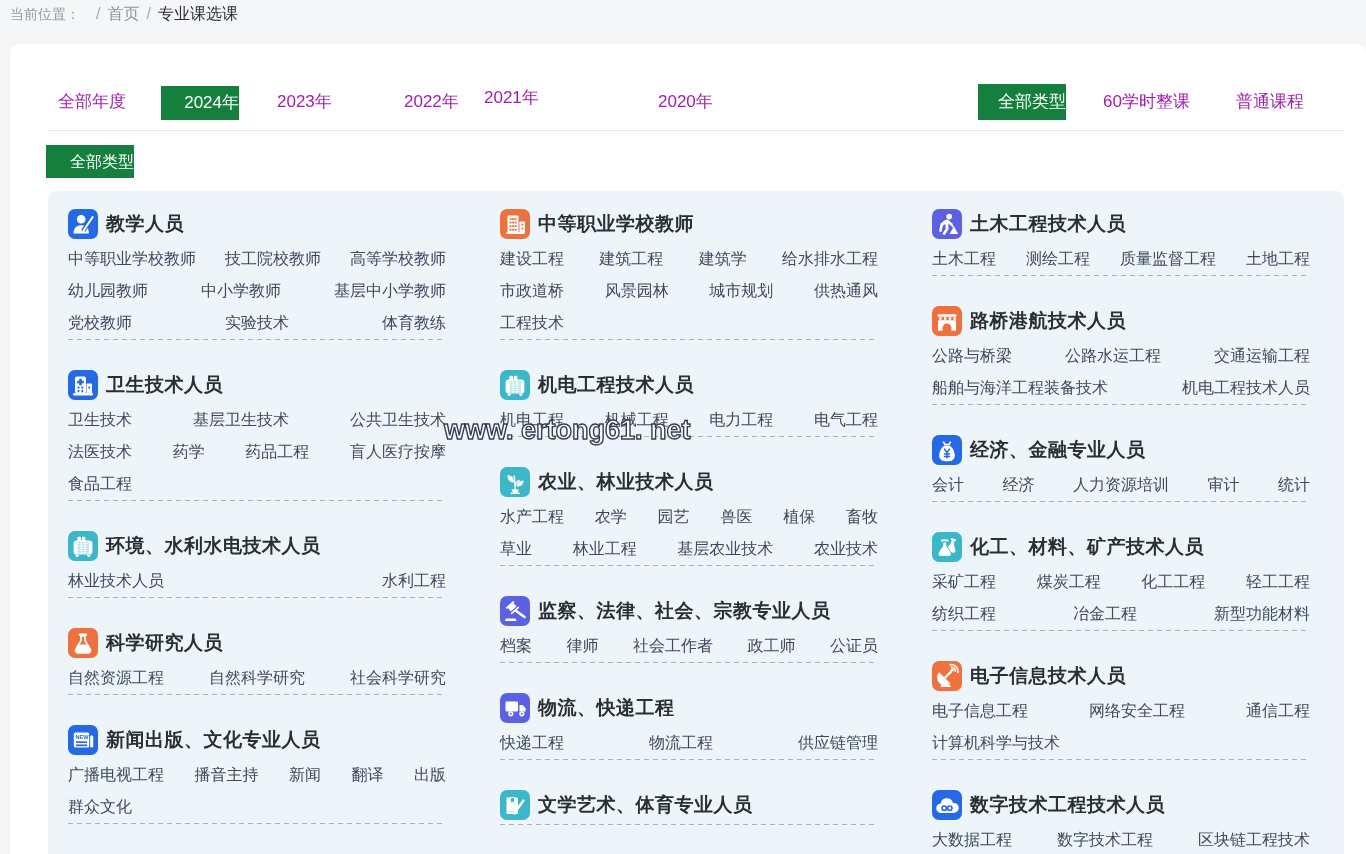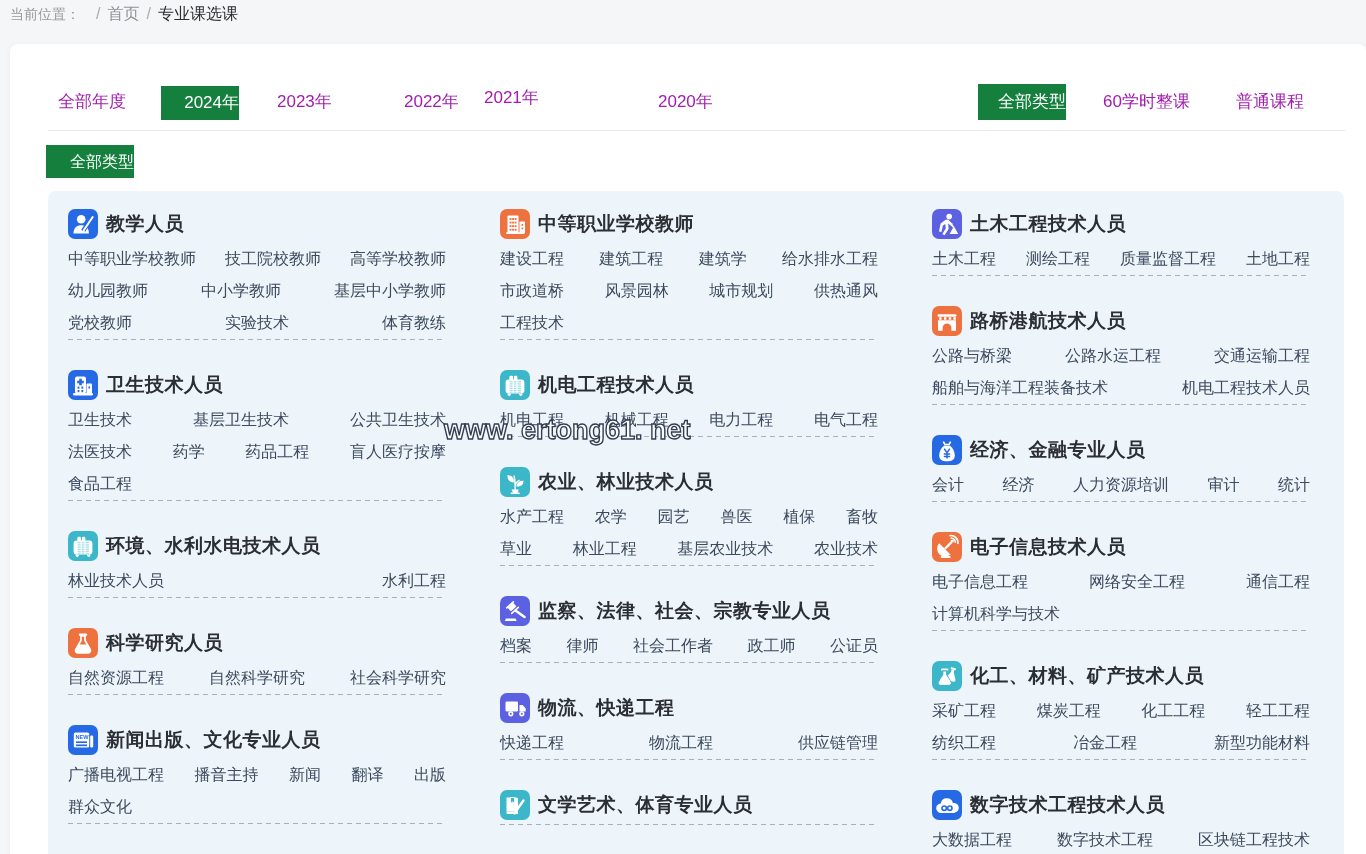--- a/index.html
+++ b/index.html
@@ -386,20 +386,46 @@
             <a>会计</a>
             <a>经济</a>
             <a>人力资源培训</a>
             <a>审计</a>
             <a>统计</a>
           </div>
         </div>
         <div class="blk">
           <div class="hd">
             <svg class="ic" width="30" height="30" viewBox="0 0 30 30">
+              <rect width="30" height="30" rx="7" fill="#3cb6c9"></rect>
+              <g transform="rotate(14 20 12)">
+                <rect x="17.5" y="6.5" width="5.5" height="1.8" rx="0.9" fill="#fff"></rect>
+                <path d="M18.8 8.3 v3 l-3.2 6.2 a1.8 1.8 0 0 0 1.6 2.6 h6.1 a1.8 1.8 0 0 0 1.6 -2.6 l-3.2-6.2 v-3 z" fill="#fff"></path>
+              </g>
+              <rect x="9" y="7.6" width="7.5" height="2.2" rx="1.1" fill="#fff"></rect>
+              <path d="M10.8 9.8 v3.4 L6.6 21.4 a2 2 0 0 0 1.8 2.9 h8.7 a2 2 0 0 0 1.8 -2.9 L14.7 13.2 V9.8 Z" fill="#fff" stroke="#3cb6c9" stroke-width="1.2"></path>
+              <path d="M9.3 16.5 h6.9 l2.6 4.9 a1.4 1.4 0 0 1 -1.2 2.1 h-9.7 a1.4 1.4 0 0 1 -1.2 -2.1 z" fill="#fff"></path>
+            </svg>
+            <span class="ttl">化工、材料、矿产技术人员</span>
+          </div>
+          <div class="row">
+            <a>采矿工程</a>
+            <a>煤炭工程</a>
+            <a>化工工程</a>
+            <a>轻工工程</a>
+          </div>
+          <div class="row">
+            <a>纺织工程</a>
+            <a>冶金工程</a>
+            <a>新型功能材料</a>
+          </div>
+        </div>
+        <div class="blk">
+          <div class="hd">
+            <svg class="ic" width="30" height="30" viewBox="0 0 30 30">
               <rect width="30" height="30" rx="7" fill="#ee7240"></rect>
               <path d="M7.2 11.2 A8 8 0 0 0 18.5 22.5 Z" fill="#fff"></path>
               <line x1="12.9" y1="16.8" x2="19.6" y2="10.1" stroke="#fff" stroke-width="2.2"></line>
               <circle cx="20.3" cy="9" r="1.6" fill="#fff"></circle>
               <path d="M23.4 10.8 A4.4 4.4 0 0 0 18.6 6 M25.8 12 A7 7 0 0 0 17.5 3.7" fill="none" stroke="#fff" stroke-width="1.6"></path>
               <line x1="13.4" y1="20.8" x2="13.4" y2="24.6" stroke="#fff" stroke-width="1.8"></line>
               <rect x="8.6" y="23.9" width="10" height="2" rx="1" fill="#fff"></rect>
             </svg>
             <span class="ttl">电子信息技术人员</span>
           </div>
@@ -408,46 +434,20 @@
             <a>网络安全工程</a>
             <a>通信工程</a>
           </div>
           <div class="row single">
             <a>计算机科学与技术</a>
           </div>
         </div>
         <div class="blk">
           <div class="hd">
             <svg class="ic" width="30" height="30" viewBox="0 0 30 30">
-              <rect width="30" height="30" rx="7" fill="#3cb6c9"></rect>
-              <g transform="rotate(14 20 12)">
-                <rect x="17.5" y="6.5" width="5.5" height="1.8" rx="0.9" fill="#fff"></rect>
-                <path d="M18.8 8.3 v3 l-3.2 6.2 a1.8 1.8 0 0 0 1.6 2.6 h6.1 a1.8 1.8 0 0 0 1.6 -2.6 l-3.2-6.2 v-3 z" fill="#fff"></path>
-              </g>
-              <rect x="9" y="7.6" width="7.5" height="2.2" rx="1.1" fill="#fff"></rect>
-              <path d="M10.8 9.8 v3.4 L6.6 21.4 a2 2 0 0 0 1.8 2.9 h8.7 a2 2 0 0 0 1.8 -2.9 L14.7 13.2 V9.8 Z" fill="#fff" stroke="#3cb6c9" stroke-width="1.2"></path>
-              <path d="M9.3 16.5 h6.9 l2.6 4.9 a1.4 1.4 0 0 1 -1.2 2.1 h-9.7 a1.4 1.4 0 0 1 -1.2 -2.1 z" fill="#fff"></path>
-            </svg>
-            <span class="ttl">化工、材料、矿产技术人员</span>
-          </div>
-          <div class="row">
-            <a>采矿工程</a>
-            <a>煤炭工程</a>
-            <a>化工工程</a>
-            <a>轻工工程</a>
-          </div>
-          <div class="row">
-            <a>纺织工程</a>
-            <a>冶金工程</a>
-            <a>新型功能材料</a>
-          </div>
-        </div>
-        <div class="blk">
-          <div class="hd">
-            <svg class="ic" width="30" height="30" viewBox="0 0 30 30">
               <rect width="30" height="30" rx="7" fill="#2569e4"></rect>
               <path d="M9.3 23 a4.8 4.8 0 0 1 -.6 -9.6 a6.3 6.3 0 0 1 12.3 -.3 a4.3 4.3 0 0 1 2 9.4 q-.8 .5 -2 .5 z" fill="#fff"></path>
               <g fill="none" stroke="#2569e4" stroke-width="1.6">
                 <circle cx="12.2" cy="18.2" r="2.2"></circle>
                 <circle cx="17.8" cy="18.2" r="2.2"></circle>
               </g>
             </svg>
             <span class="ttl">数字技术工程技术人员</span>
           </div>
           <div class="row">

